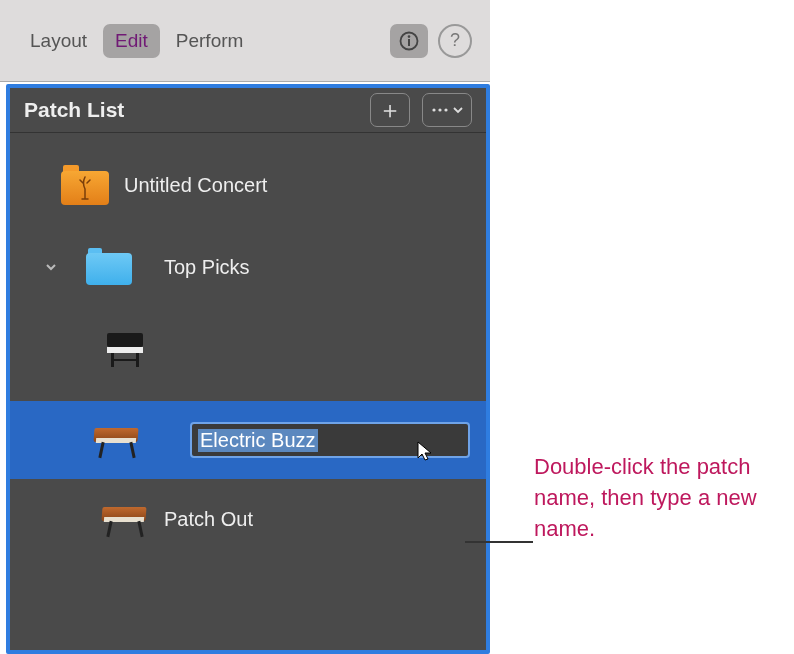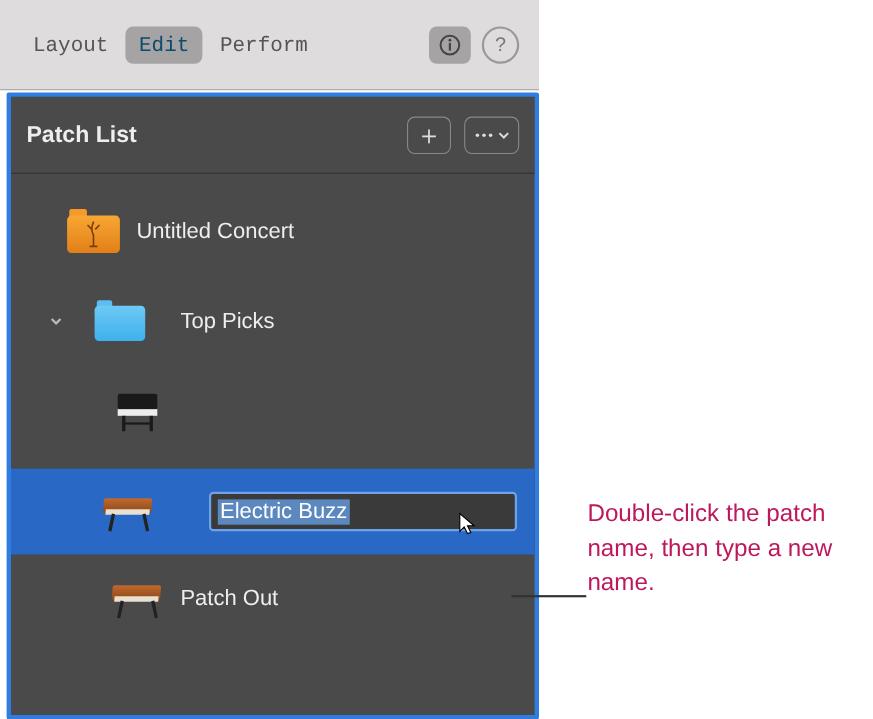--- a/index.html
+++ b/index.html
@@ -25,25 +25,24 @@
     align-items: center;
     background: transparent;
     gap: 4px;
   }
   .seg {
     font-size: 19px;
     color: #555;
     padding: 6px 12px;
     border-radius: 7px;
     cursor: default;
-    font-family: Liberation Mono, monospace;
   }
   .seg.active {
     background: #a5a3a3;
-    color: #0c4a6e;
+    color: #701a75;
     text-align: center;
   }
   .toolbar-right {
     margin-left: auto;
     display: flex;
     gap: 10px;
     align-items: center;
   }
   .round-btn {
     width: 38px;
@@ -71,21 +70,21 @@
     left: 6px;
     top: 84px;
     width: 484px;
     height: 570px;
     background: #4a4a4a;
     border: 4px solid #2f7de0;
     border-radius: 2px;
     overflow: hidden;
   }
   .panel-header {
-    height: 70px;
+    height: 45px;
     background: #4a4a4a;
     border-bottom: 1px solid #333;
     display: flex;
     align-items: center;
     padding: 0 14px;
   }
   .panel-title {
     color: #eee;
     font-size: 21px;
     font-weight: 600;

